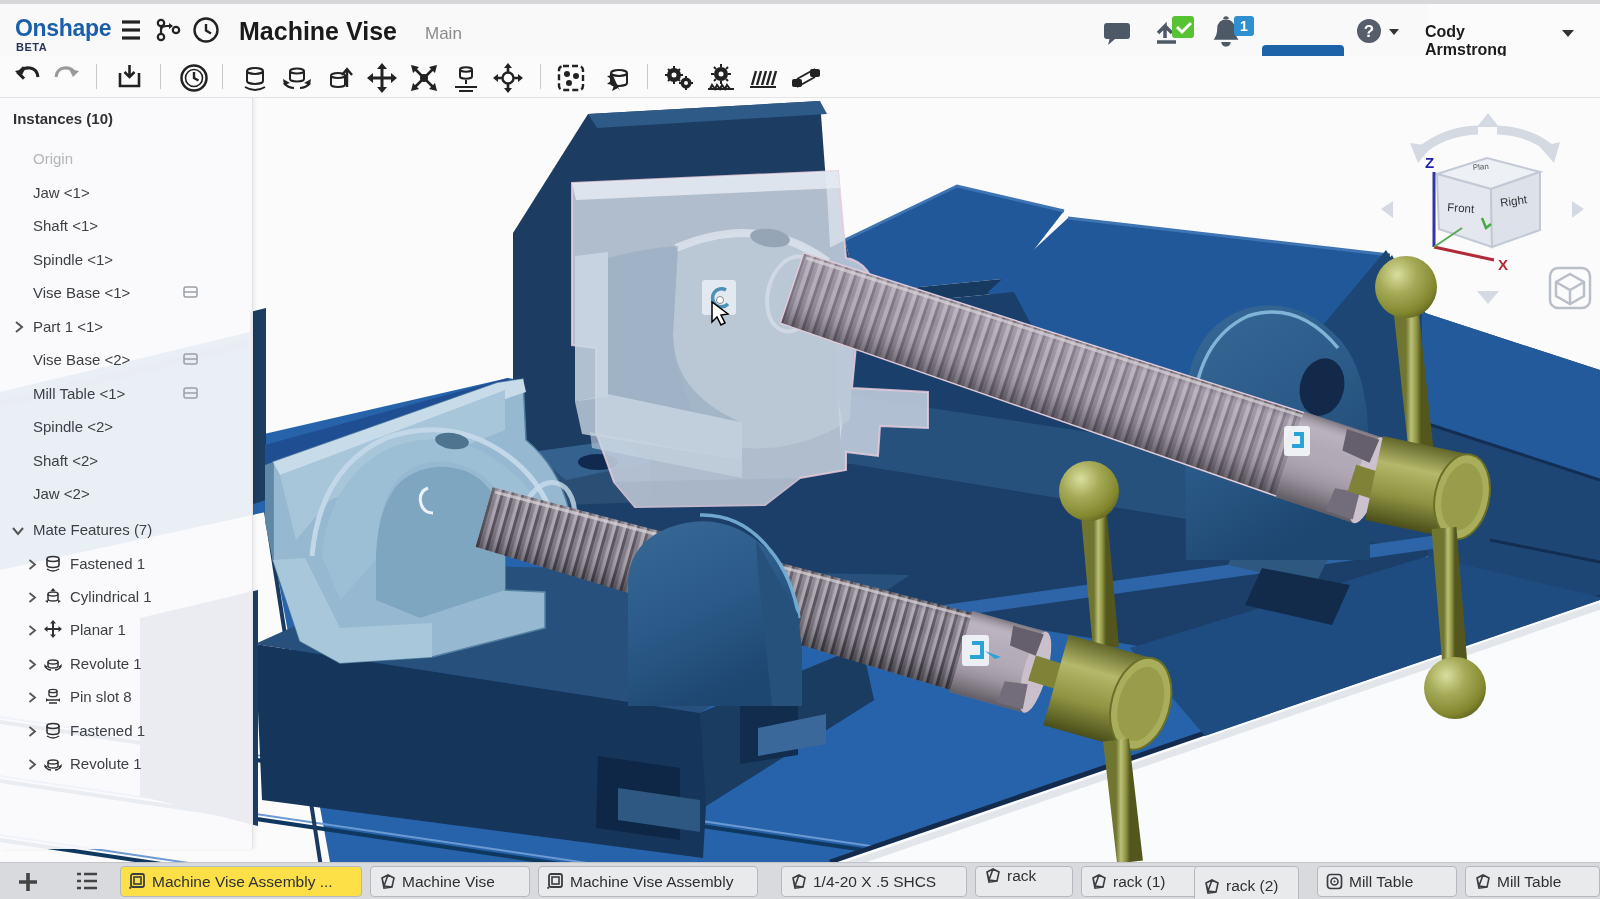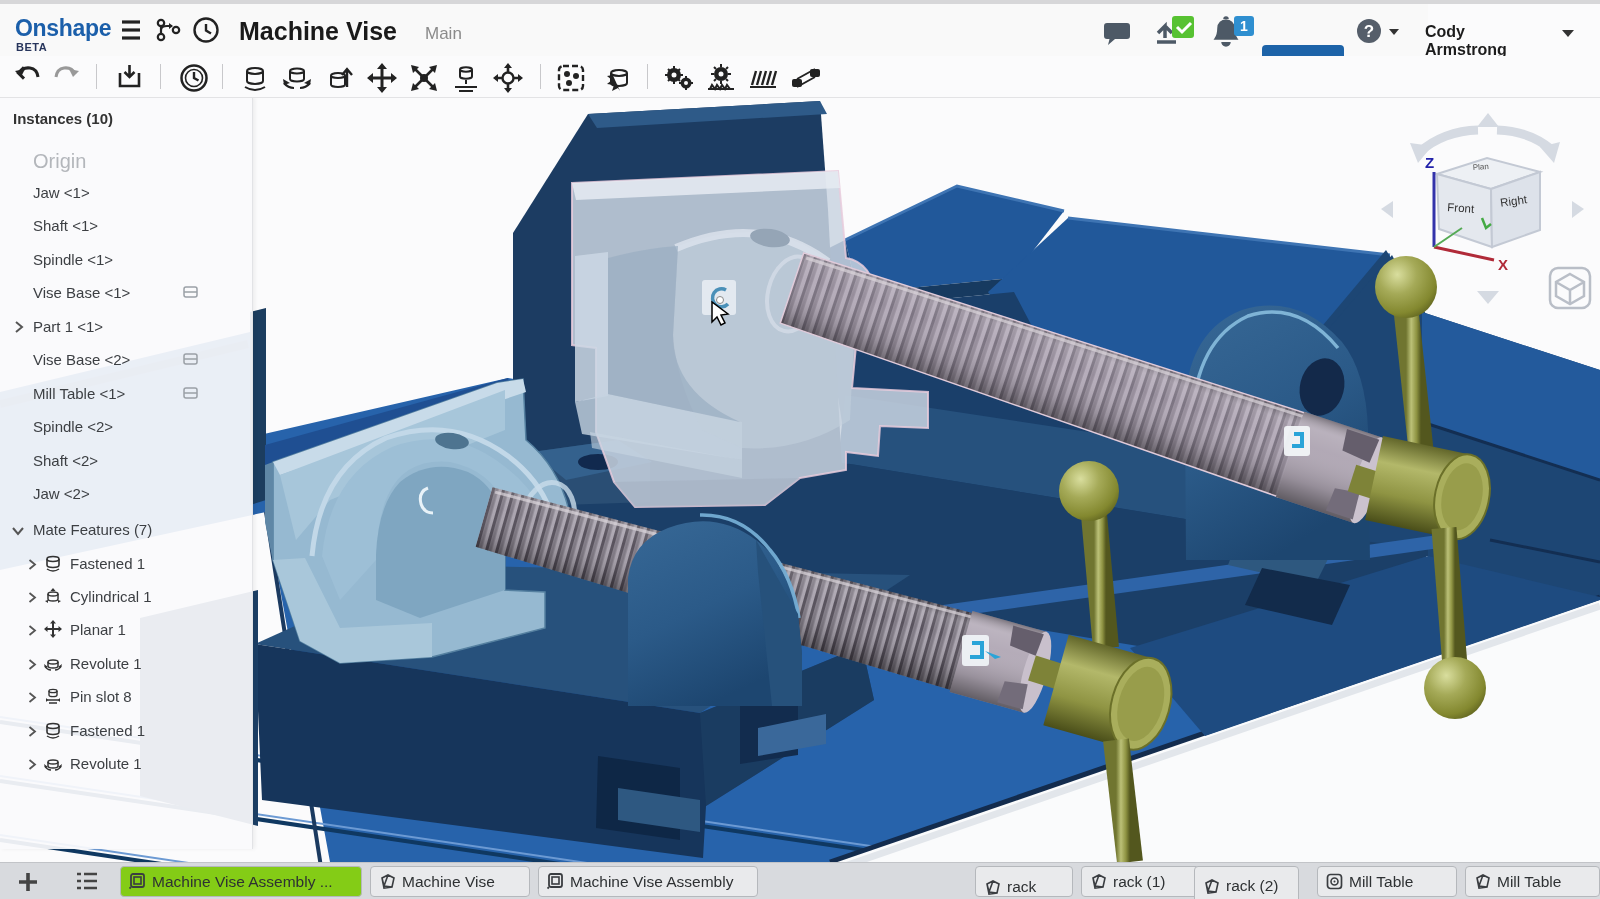--- a/index.html
+++ b/index.html
@@ -384,21 +384,21 @@
     </svg>
 <svg class="ticon" style="left:790px" width="32" height="30" viewBox="0 0 32 30">
       <rect x="2" y="16" width="10" height="8" rx="2" fill="#222"></rect>
       <rect x="20" y="6" width="10" height="8" rx="2" fill="#222"></rect>
       <path d="M7,16 L25,6 M7,24 L25,14" stroke="#222" stroke-width="2"></path>
     </svg>
 </div>
 
 <div id="panel">
 <div style="position:absolute;left:13px;top:13px;font-size:15px;font-weight:bold;color:#333">Instances (10)</div>
-<div style="position:absolute;left:33px;top:53px;font-size:20px;color:#b3b6bb">Origin</div>
+<div style="position:absolute;left:33px;top:53px;font-size:15px;color:#b3b6bb">Origin</div>
 <div style="position:absolute;left:33px;top:86.5px;font-size:15px;color:#3c3f43">Jaw &lt;1&gt;</div>
 <div style="position:absolute;left:33px;top:120.0px;font-size:15px;color:#3c3f43">Shaft &lt;1&gt;</div>
 <div style="position:absolute;left:33px;top:153.5px;font-size:15px;color:#3c3f43">Spindle &lt;1&gt;</div>
 <div style="position:absolute;left:33px;top:187.0px;font-size:15px;color:#3c3f43">Vise Base &lt;1&gt;</div>
 <svg style="position:absolute;left:183px;top:189.0px" width="15" height="12" viewBox="0 0 15 12">
       <rect x="1" y="1" width="13" height="10" rx="2" fill="none" stroke="#9aa0a6" stroke-width="1.5"></rect>
       <path d="M1,6 h13" stroke="#9aa0a6" stroke-width="1.5"></path>
     </svg>
 <div style="position:absolute;left:33px;top:220.5px;font-size:15px;color:#3c3f43">Part 1 &lt;1&gt;</div>
 <svg style="position:absolute;left:14px;top:223.5px" width="10" height="12">
@@ -490,21 +490,21 @@
 </div>
 <div id="tabbar">
 <svg style="position:absolute;left:16px;top:7px" width="24" height="24" viewBox="0 0 24 24">
       <path d="M12,3 v18 M3,12 h18" stroke="#444" stroke-width="3.6"></path>
     </svg>
 <svg style="position:absolute;left:76px;top:8px" width="22" height="21" viewBox="0 0 22 21">
       <g stroke="#444" stroke-width="2.6">
         <path d="M1,3 h4 M1,10 h4 M1,17 h4 M8,3 h13 M8,10 h13 M8,17 h13"></path>
       </g>
     </svg>
-<div style="position:absolute;left:120px;top:3px;width:242px;height:31px;background:#84cc16;border:1px solid #b5b8bc;border-radius:4px;display:flex;align-items:center;padding:0 8px;box-sizing:border-box;font-size:15.5px;color:#2e3133;white-space:nowrap;overflow:hidden">
+<div style="position:absolute;left:120px;top:3px;width:242px;height:31px;background:#fde047;border:1px solid #b5b8bc;border-radius:4px;display:flex;align-items:center;padding:0 8px;box-sizing:border-box;font-size:15.5px;color:#2e3133;white-space:nowrap;overflow:hidden">
       <svg style="margin:0 6px 0 0;flex:none" width="17" height="17" viewBox="0 0 17 17">
         <rect x="2" y="1" width="13" height="13" rx="2" fill="none" stroke="#3a3d41" stroke-width="1.8"></rect>
         <rect x="5" y="4" width="7" height="7" fill="none" stroke="#3a3d41" stroke-width="1.6"></rect>
         <path d="M2,14 l-1.5,1.5" stroke="#3a3d41" stroke-width="1.8"></path>
       </svg>
       <span>Machine Vise Assembly ...</span>
     </div>
 <div style="position:absolute;left:370px;top:3px;width:160px;height:31px;background:#e9eaec;border:1px solid #b5b8bc;border-radius:4px;display:flex;align-items:center;padding:0 8px;box-sizing:border-box;font-size:15.5px;color:#2e3133;white-space:nowrap;overflow:hidden">
       <svg style="margin:0 6px 0 0;flex:none" width="17" height="17" viewBox="0 0 17 17">
         <path d="M3,5 l6,-3 l6,3 l-2,9 l-8,1 z M3,5 l2,8 l8,1 M9,2 l-4,11" fill="none" stroke="#3a3d41" stroke-width="1.6"></path>
@@ -512,21 +512,27 @@
       <span>Machine Vise</span>
     </div>
 <div style="position:absolute;left:538px;top:3px;width:220px;height:31px;background:#e9eaec;border:1px solid #b5b8bc;border-radius:4px;display:flex;align-items:center;padding:0 8px;box-sizing:border-box;font-size:15.5px;color:#2e3133;white-space:nowrap;overflow:hidden">
       <svg style="margin:0 6px 0 0;flex:none" width="17" height="17" viewBox="0 0 17 17">
         <rect x="2" y="1" width="13" height="13" rx="2" fill="none" stroke="#3a3d41" stroke-width="1.8"></rect>
         <rect x="5" y="4" width="7" height="7" fill="none" stroke="#3a3d41" stroke-width="1.6"></rect>
         <path d="M2,14 l-1.5,1.5" stroke="#3a3d41" stroke-width="1.8"></path>
       </svg>
       <span>Machine Vise Assembly</span>
     </div>
-<div style="position:absolute;left:975px;top:3px;width:98px;height:31px;background:#e9eaec;border:1px solid #b5b8bc;border-radius:4px;display:flex;align-items:flex-end;padding:0 8px;box-sizing:border-box;font-size:15.5px;color:#2e3133;white-space:nowrap;overflow:hidden">
+<div style="position:absolute;left:781px;top:3px;width:186px;height:31px;background:#e9eaec;border:1px solid #b5b8bc;border-radius:4px;display:flex;align-items:center;padding:0 8px;box-sizing:border-box;font-size:15.5px;color:#2e3133;white-space:nowrap;overflow:hidden">
+      <svg style="margin:0 6px 0 0;flex:none" width="17" height="17" viewBox="0 0 17 17">
+        <path d="M3,5 l6,-3 l6,3 l-2,9 l-8,1 z M3,5 l2,8 l8,1 M9,2 l-4,11" fill="none" stroke="#3a3d41" stroke-width="1.6"></path>
+      </svg>
+      <span>1/4-20 X .5 SHCS</span>
+    </div>
+<div style="position:absolute;left:975px;top:3px;width:98px;height:31px;background:#e9eaec;border:1px solid #b5b8bc;border-radius:4px;display:flex;align-items:flex-start;padding:0 8px;box-sizing:border-box;font-size:15.5px;color:#2e3133;white-space:nowrap;overflow:hidden">
       <svg style="margin:0 6px 0 0;flex:none" width="17" height="17" viewBox="0 0 17 17">
         <path d="M3,5 l6,-3 l6,3 l-2,9 l-8,1 z M3,5 l2,8 l8,1 M9,2 l-4,11" fill="none" stroke="#3a3d41" stroke-width="1.6"></path>
       </svg>
       <span>rack</span>
     </div>
 <div style="position:absolute;left:1081px;top:3px;width:119px;height:31px;background:#e9eaec;border:1px solid #b5b8bc;border-radius:4px;display:flex;align-items:center;padding:0 8px;box-sizing:border-box;font-size:15.5px;color:#2e3133;white-space:nowrap;overflow:hidden">
       <svg style="margin:0 6px 0 0;flex:none" width="17" height="17" viewBox="0 0 17 17">
         <path d="M3,5 l6,-3 l6,3 l-2,9 l-8,1 z M3,5 l2,8 l8,1 M9,2 l-4,11" fill="none" stroke="#3a3d41" stroke-width="1.6"></path>
       </svg>
       <span>rack (1)</span>

